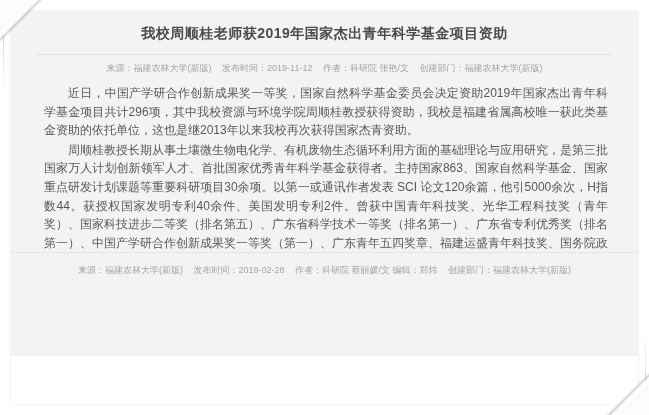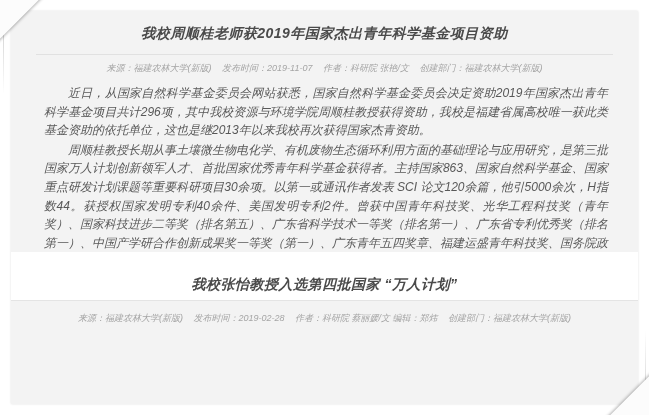--- a/index.html
+++ b/index.html
@@ -12,21 +12,20 @@
     font-family: "Liberation Sans", "DejaVu Sans", sans-serif;
   }
   .photo-frame {
     position: relative;
     width: 649px;
     height: 415px;
     box-sizing: border-box;
     padding: 11px;
     background: #ffffff;
     overflow: hidden;
-    font-style: italic;
   }
   
   .fold {
     position: absolute;
     background: #fcfcfc;
     z-index: 6;
   }
   .fold-tl {
     width: 80px; height: 42px;
     top: -22px; left: -30px;
@@ -124,34 +123,31 @@
   <div class="edge-shadow-left"></div>
   <div class="edge-shadow-right"></div>
 
   <div class="content">
 
     <section class="panel article-1">
       <h1 class="article-title">我校周顺桂老师获2019年国家杰出青年科学基金项目资助</h1>
       <div class="title-divider"></div>
       <div class="article-meta">
         <span>来源：福建农林大学(新版)</span>
-        <span>发布时间：2019-11-07</span>
+        <span>发布时间：2019-11-12</span>
         <span>作者：科研院 张艳/文</span>
         <span>创建部门：福建农林大学(新版)</span>
       </div>
       <div class="article-body">
-        <p>近日，从国家自然科学基金委员会网站获悉，国家自然科学基金委员会决定资助2019年国家杰出青年科学基金项目共计296项，其中我校资源与环境学院周顺桂教授获得资助，我校是福建省属高校唯一获此类基金资助的依托单位，这也是继2013年以来我校再次获得国家杰青资助。</p>
+        <p>近日，中国产学研合作创新成果奖一等奖，国家自然科学基金委员会决定资助2019年国家杰出青年科学基金项目共计296项，其中我校资源与环境学院周顺桂教授获得资助，我校是福建省属高校唯一获此类基金资助的依托单位，这也是继2013年以来我校再次获得国家杰青资助。</p>
         <p>周顺桂教授长期从事土壤微生物电化学、有机废物生态循环利用方面的基础理论与应用研究，是第三批国家万人计划创新领军人才、首批国家优秀青年科学基金获得者。主持国家863、国家自然科学基金、国家重点研发计划课题等重要科研项目30余项。以第一或通讯作者发表 SCI 论文120余篇，他引5000余次，H指数44。获授权国家发明专利40余件、美国发明专利2件。曾获中国青年科技奖、光华工程科技奖（青年奖）、国家科技进步二等奖（排名第五）、广东省科学技术一等奖（排名第一）、广东省专利优秀奖（排名第一）、中国产学研合作创新成果奖一等奖（第一）、广东青年五四奖章、福建运盛青年科技奖、国务院政府特殊津贴，入选科技部中青年科技创新领军人才。</p>
 
       </div>
     </section>
 
-    <div class="article-separator">
-      <h1 class="article-title">我校张怡教授入选第四批国家 “万人计划”</h1>
-    </div>
 
     <section class="panel article-2">
       <div class="article-meta">
         <span>来源：福建农林大学(新版)</span>
         <span>发布时间：2019-02-28</span>
         <span>作者：科研院 蔡丽媛/文 编辑：郑炜</span>
         <span>创建部门：福建农林大学(新版)</span>
       </div>
     </section>
 

